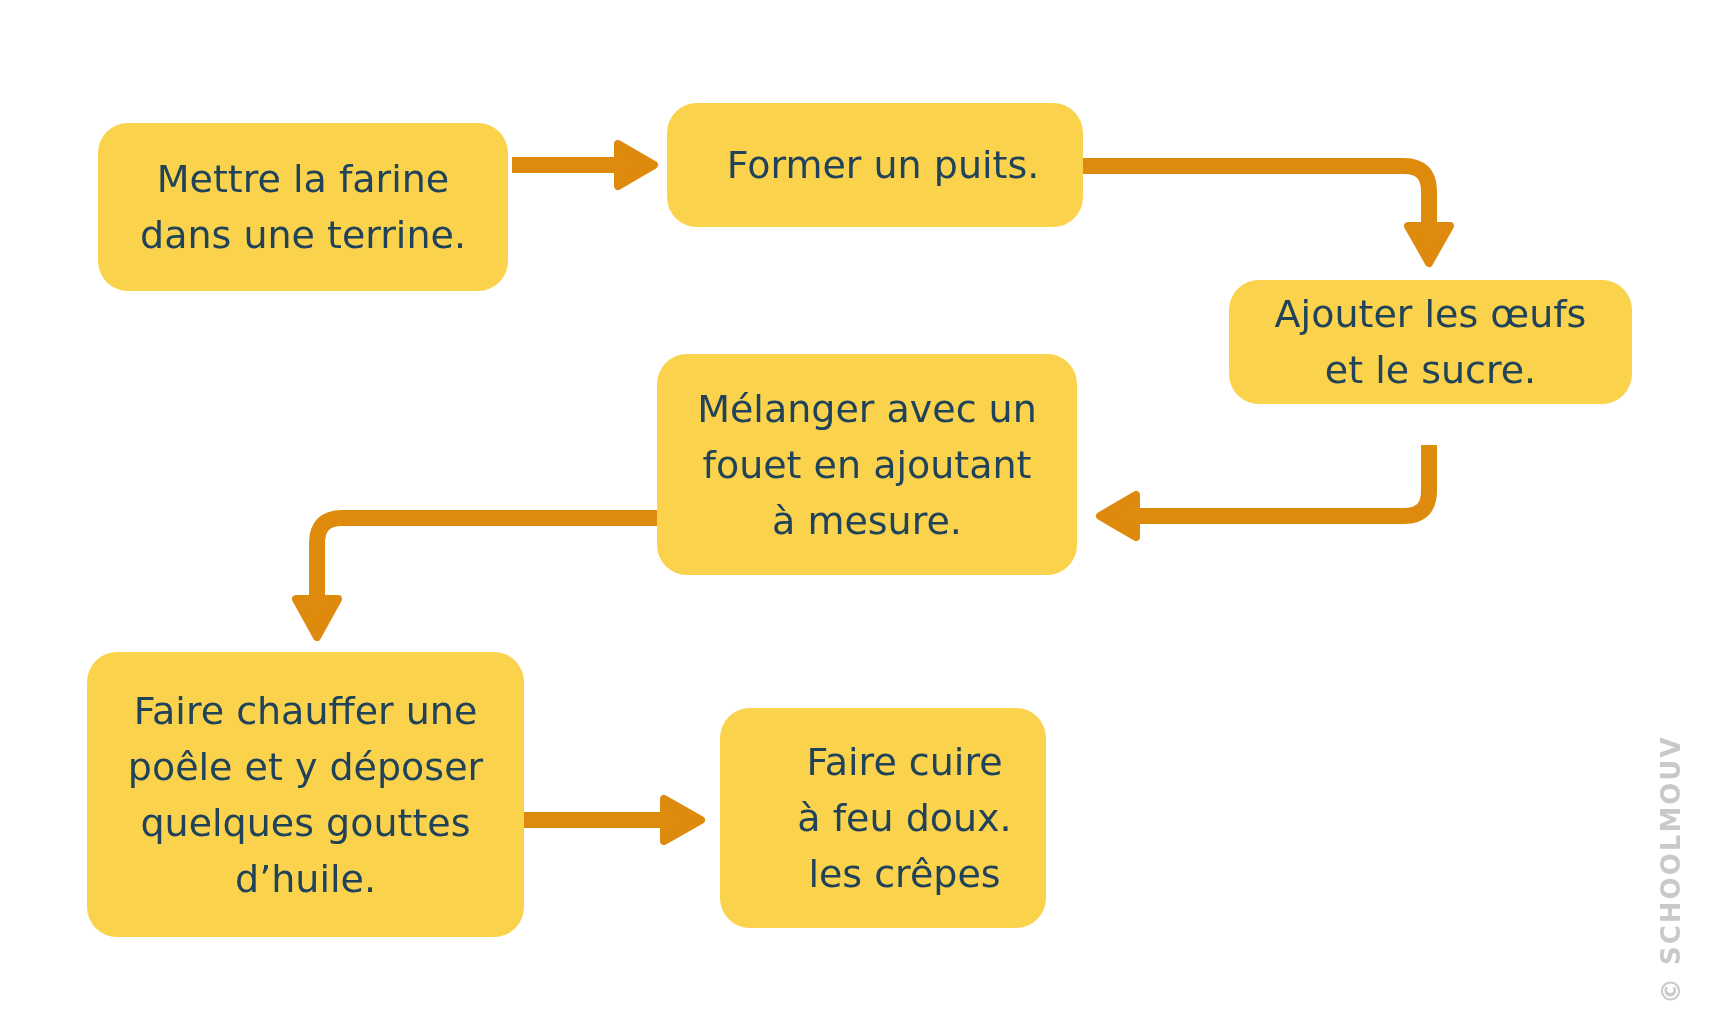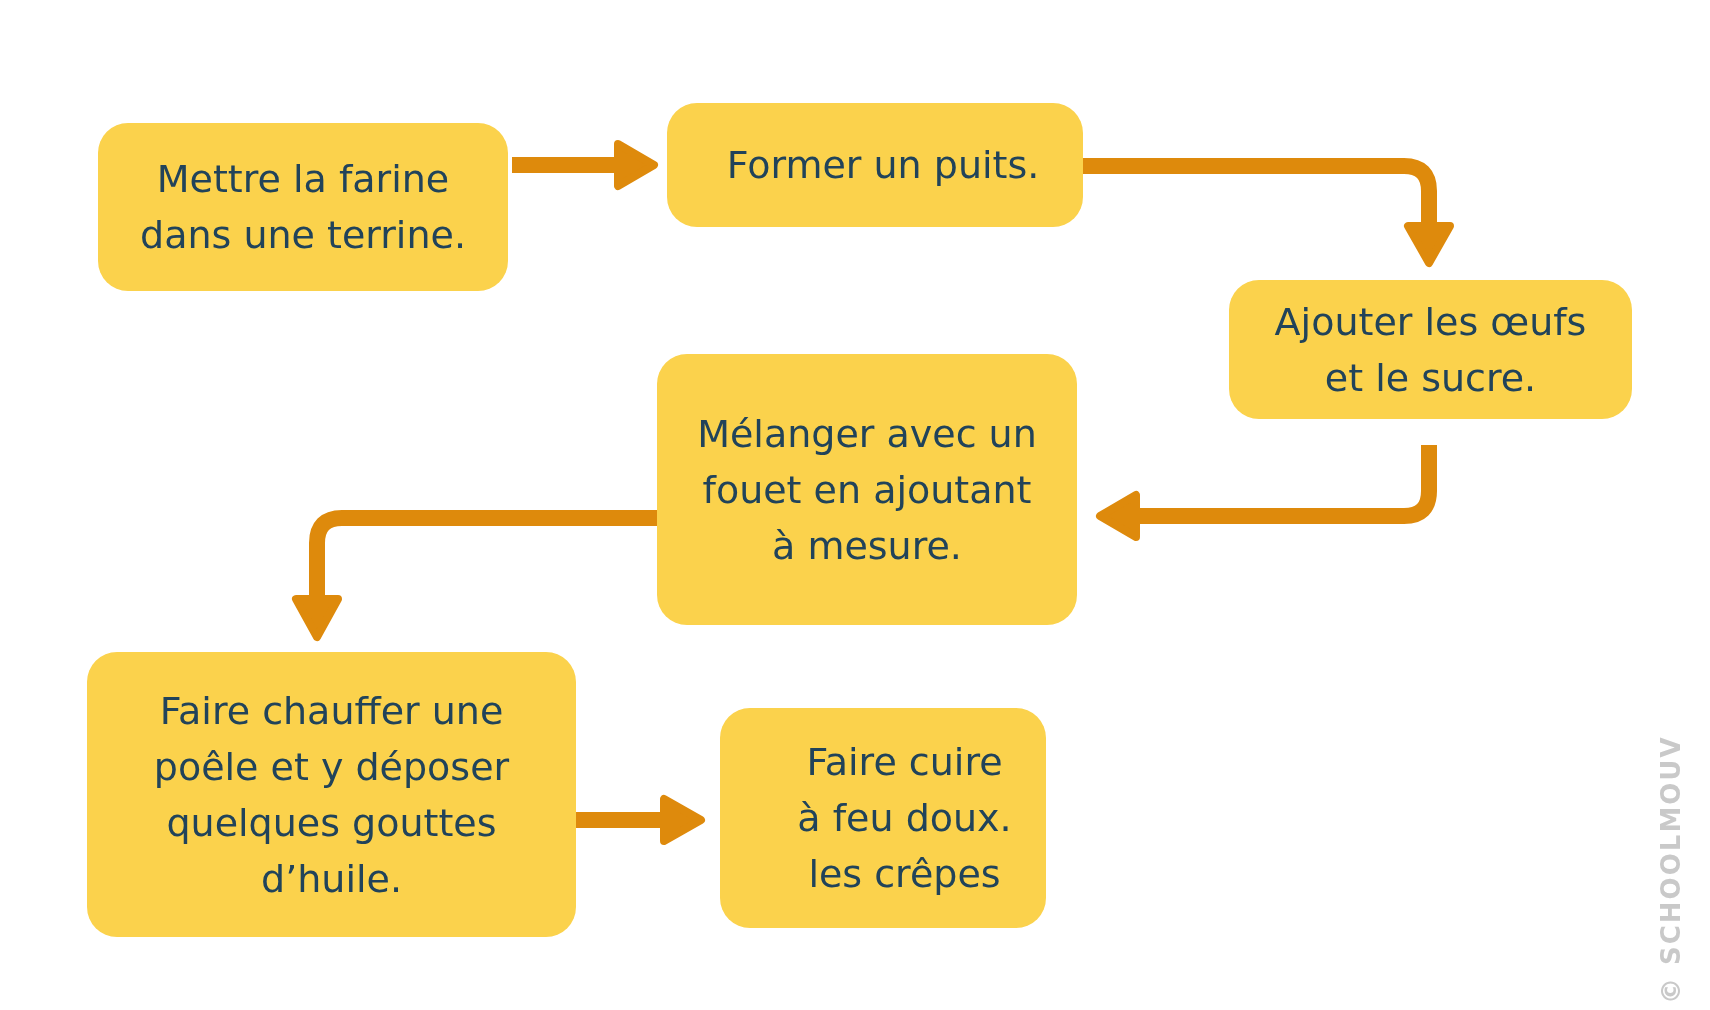--- a/index.html
+++ b/index.html
@@ -101,32 +101,32 @@
 
   <div class="step-box" style="left:98px;top:82px;width:410px;height:168px;margin-top:41px;">
     <div class="step-line">Mettre la farine</div>
     <div class="step-line">dans une terrine.</div>
   </div>
 
   <div class="step-box" style="left:667px;top:103px;width:400px;height:124px;padding-left:16px;">
     <div class="step-line">Former un puits.</div>
   </div>
 
-  <div class="step-box" style="left:1229px;top:280px;width:403px;height:139px;">
+  <div class="step-box" style="left:1229px;top:280px;width:403px;height:124px;">
     <div class="step-line">Ajouter les œufs</div>
     <div class="step-line">et le sucre.</div>
   </div>
 
-  <div class="step-box" style="left:657px;top:354px;width:420px;height:271px;">
+  <div class="step-box" style="left:657px;top:354px;width:420px;height:221px;">
     <div class="step-line">Mélanger avec un</div>
     <div class="step-line">fouet en ajoutant</div>
     <div class="step-line">à mesure.</div>
   </div>
 
-  <div class="step-box" style="left:87px;top:652px;width:489px;height:285px;">
+  <div class="step-box" style="left:87px;top:652px;width:437px;height:285px;">
     <div class="step-line">Faire chauffer une</div>
     <div class="step-line">poêle et y déposer</div>
     <div class="step-line">quelques gouttes</div>
     <div class="step-line">d’huile.</div>
   </div>
 
   <div class="step-box" style="left:720px;top:708px;width:283px;height:220px;padding-left:43px;">
     <div class="step-line">Faire cuire</div>
     <div class="step-line">à feu doux.</div>
     <div class="step-line">les crêpes</div>

